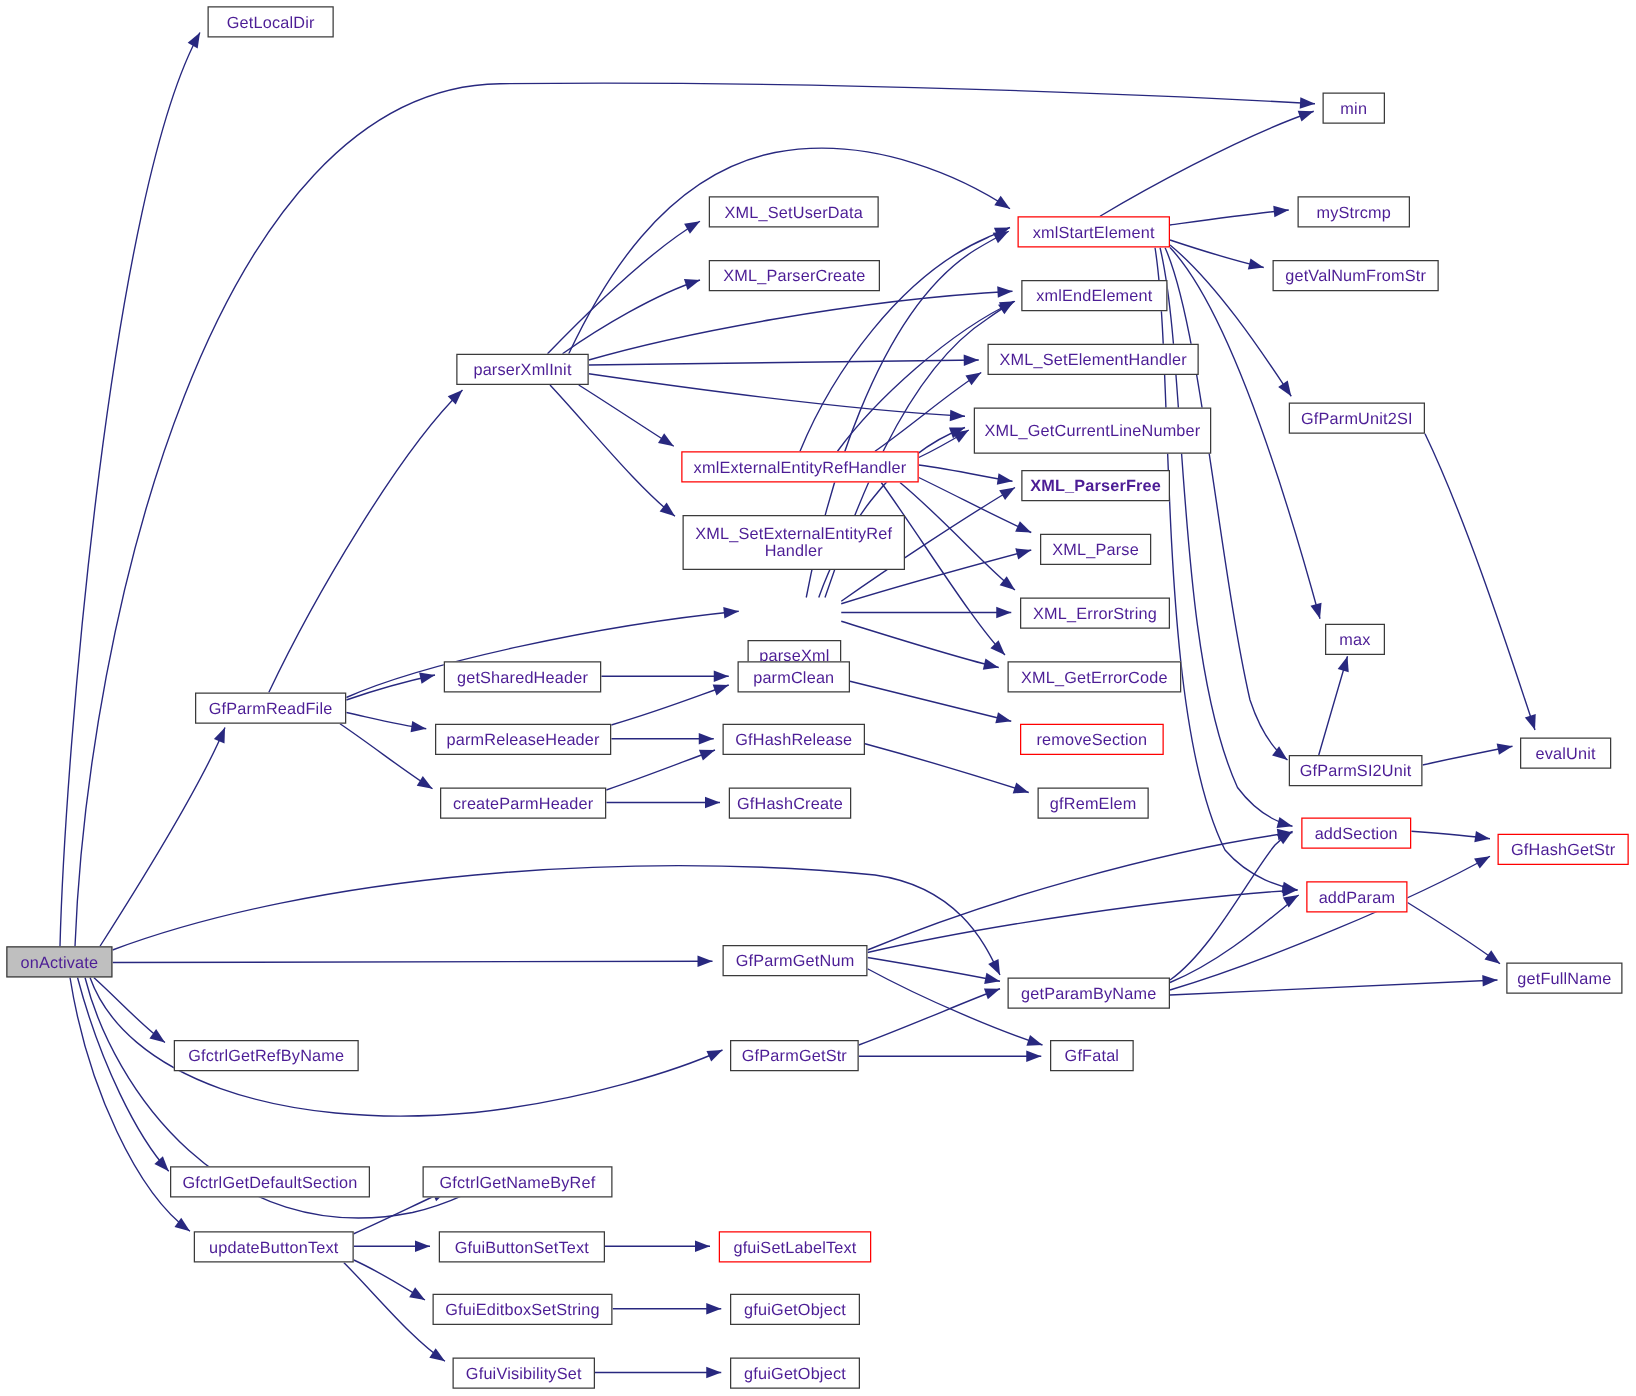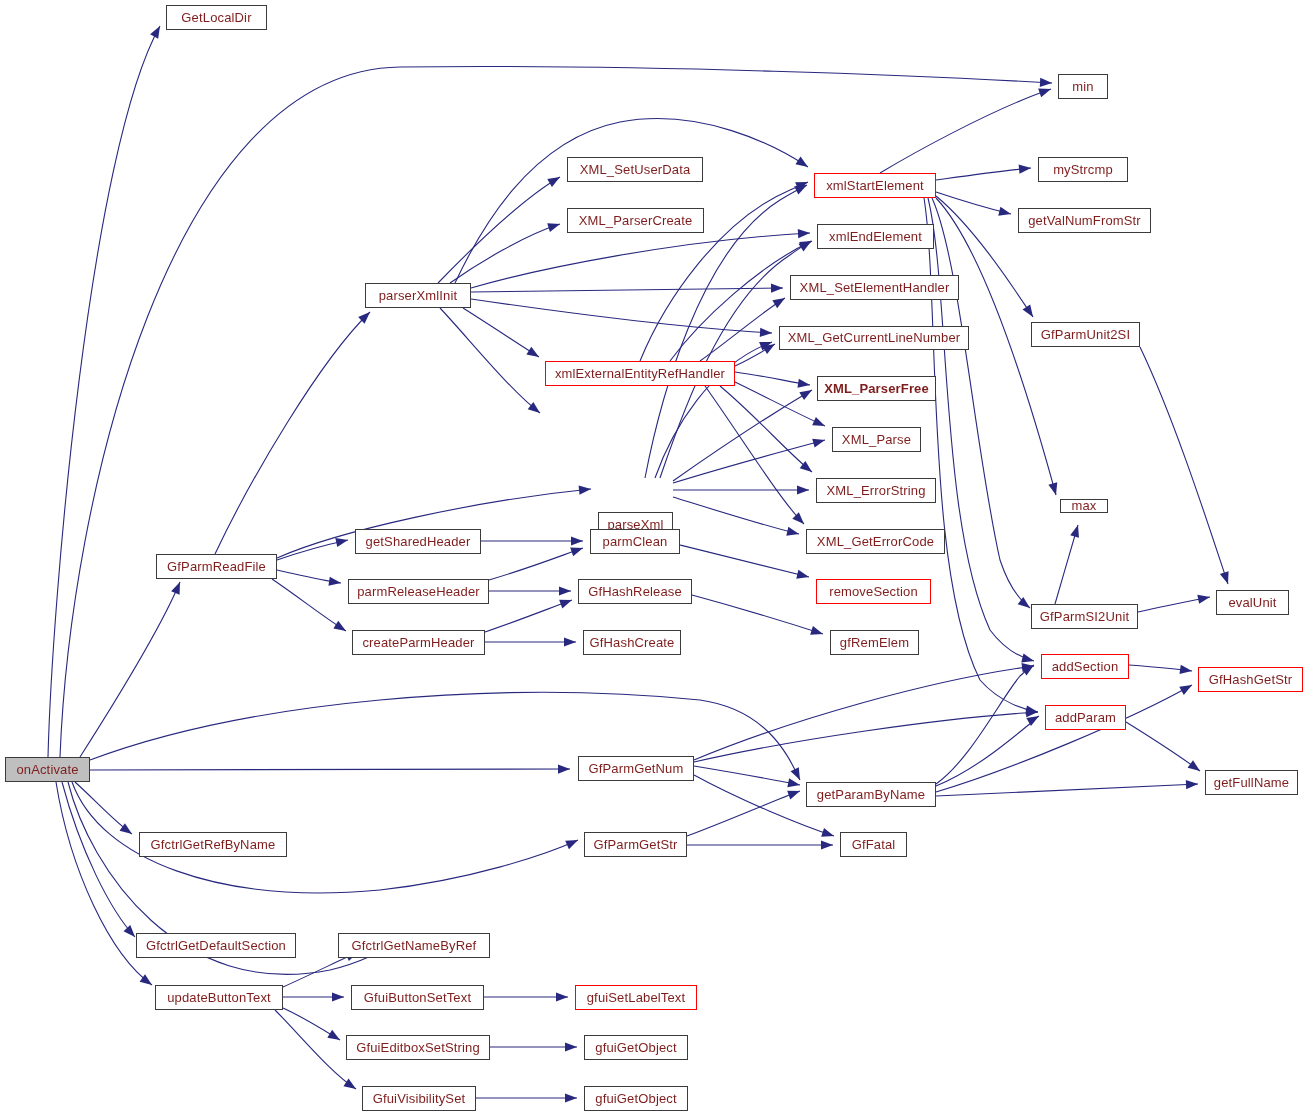--- a/index.html
+++ b/index.html
@@ -25,21 +25,21 @@
   }
   .node {
     position: absolute;
     box-sizing: border-box;
     display: flex;
     align-items: center;
     justify-content: center;
     text-align: center;
     border: 1px solid #3b3b3b;
     background: #ffffff;
-    color: #7f1d1d;
+    color: #4c1d95;
     font-size: 13px;
     line-height: 14px;
     letter-spacing: 0.15px;
     white-space: pre-line;
     padding: 0 3px;
   }
   .node.red {
     border-color: #ff0000;
   }
   .node.current {
@@ -216,28 +216,30 @@
     <div class="node" style="left: 166px; top: 5px; width: 101px; height: 25px;">GetLocalDir</div>
     <div class="node" style="left: 1058px; top: 74px; width: 50px; height: 25px;">min</div>
     <div class="node" style="left: 567px; top: 157px; width: 136px; height: 25px;">XML_SetUserData</div>
     <div class="node" style="left: 567px; top: 208px; width: 137px; height: 25px;">XML_ParserCreate</div>
     <div class="node red" style="left: 814px; top: 173px; width: 122px; height: 25px;">xmlStartElement</div>
     <div class="node" style="left: 1038px; top: 157px; width: 90px; height: 25px;">myStrcmp</div>
     <div class="node" style="left: 1018px; top: 208px; width: 133px; height: 25px;">getValNumFromStr</div>
     <div class="node" style="left: 365px; top: 283px; width: 106px; height: 25px;">parserXmlInit</div>
     <div class="node" style="left: 817px; top: 224px; width: 117px; height: 25px;">xmlEndElement</div>
     <div class="node" style="left: 790px; top: 275px; width: 169px; height: 25px;">XML_SetElementHandler</div>
-    <div class="node" style="left: 779px; top: 326px; width: 190px; height: 24px;">XML_GetCurrentLineNumber</div>
+    <div class="node" style="left: 779px; top: 326px; width: 190px; height: 37px;">XML_GetCurrentLineNumber</div>
     <div class="node" style="left: 1031px; top: 322px; width: 109px; height: 25px;">GfParmUnit2SI</div>
     <div class="node red" style="left: 545px; top: 361px; width: 190px; height: 25px;">xmlExternalEntityRefHandler</div>
     <div class="node" style="left: 817px; top: 376px; width: 119px; height: 25px; font-weight: bold;">XML_ParserFree</div>
+    <div class="node" style="left: 546px; top: 412px; width: 178px; height: 44px;">XML_SetExternalEntityRef
+Handler</div>
     <div class="node" style="left: 832px; top: 427px; width: 89px; height: 25px;">XML_Parse</div>
     <div class="node" style="left: 598px; top: 478px; width: 75px; height: 25px; margin-top: 34px;">parseXml</div>
     <div class="node" style="left: 816px; top: 478px; width: 120px; height: 25px;">XML_ErrorString</div>
-    <div class="node" style="left: 1060px; top: 499px; width: 48px; height: 14px;">max</div>
+    <div class="node" style="left: 1060px; top: 499px; width: 48px; height: 25px;">max</div>
     <div class="node" style="left: 806px; top: 529px; width: 139px; height: 25px;">XML_GetErrorCode</div>
     <div class="node" style="left: 355px; top: 529px; width: 126px; height: 25px;">getSharedHeader</div>
     <div class="node" style="left: 590px; top: 529px; width: 90px; height: 25px;">parmClean</div>
     <div class="node" style="left: 156px; top: 554px; width: 121px; height: 25px;">GfParmReadFile</div>
     <div class="node" style="left: 348px; top: 579px; width: 141px; height: 25px;">parmReleaseHeader</div>
     <div class="node" style="left: 578px; top: 579px; width: 114px; height: 25px;">GfHashRelease</div>
     <div class="node red" style="left: 816px; top: 579px; width: 115px; height: 25px;">removeSection</div>
     <div class="node" style="left: 1031px; top: 604px; width: 107px; height: 25px;">GfParmSI2Unit</div>
     <div class="node" style="left: 1216px; top: 590px; width: 73px; height: 25px;">evalUnit</div>
     <div class="node" style="left: 352px; top: 630px; width: 133px; height: 25px; text-align: right;">createParmHeader</div>

